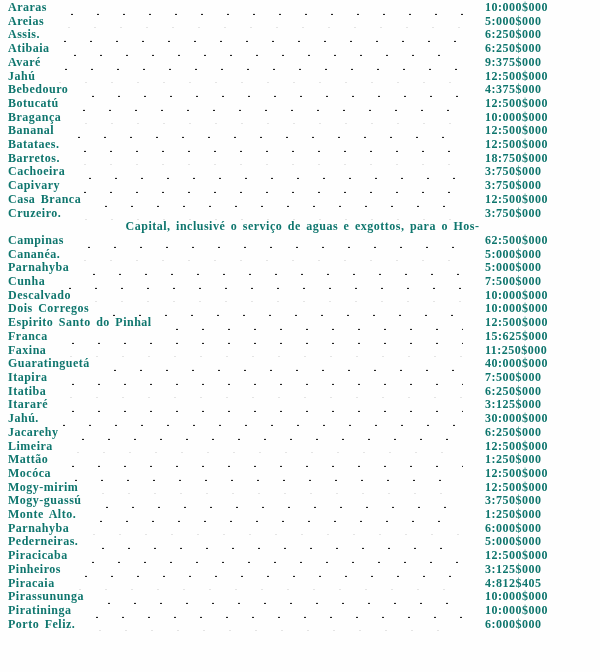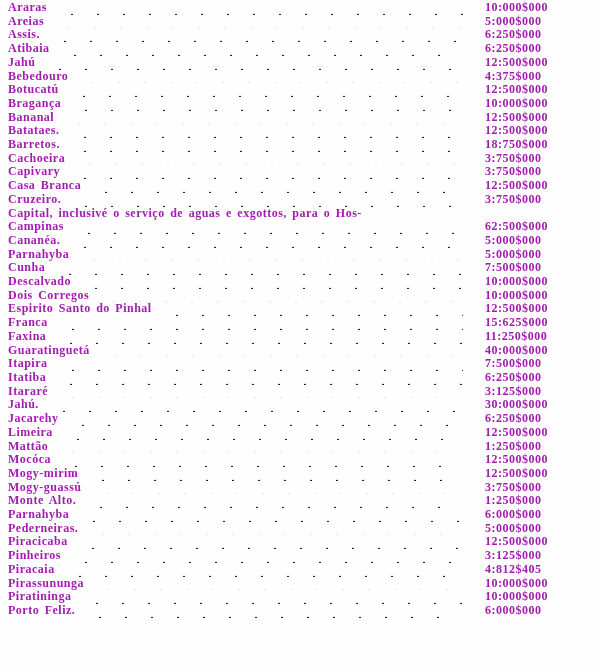--- a/index.html
+++ b/index.html
@@ -11,21 +11,21 @@
     background: #ffffff;
   }
   .page {
     box-sizing: border-box;
     width: 600px;
     height: 672px;
     padding: 1px 3px 0 8px;
     background: #fefefe;
     font-family: "Liberation Serif", "DejaVu Serif", serif;
     font-weight: 600;
-    color: #a21caf;
+    color: #0f766e;
     font-size: 12px;
     letter-spacing: 0.5px;
     word-spacing: 2px;
   }
   .row {
     display: flex;
     align-items: baseline;
     height: 13.71px;
     line-height: 13.71px;
     white-space: nowrap;
@@ -45,20 +45,21 @@
   }
   .value {
     flex: 0 0 112px;
     text-align: left;
   }
   .wrap-line1 {
     display: block;
     height: 13.71px;
     line-height: 13.71px;
     white-space: nowrap;
+    text-align: center;
   }
   .indent2 {
     padding-left: 32px;
   }
 </style>
 </head>
 <body>
 
 <div class="page">
   <div id="rows">
@@ -79,20 +80,25 @@
     <span class="leader"></span>
     <span class="value">6:250$000</span>
   </div>
 
   <div class="row">
     <span class="name">Atibaia</span>
     <span class="leader"></span>
     <span class="value">6:250$000</span>
   </div>
 
+  <div class="row">
+    <span class="name">Avaré</span>
+    <span class="leader"></span>
+    <span class="value">9:375$000</span>
+  </div>
 
   <div class="row">
     <span class="name">Jahú</span>
     <span class="leader"></span>
     <span class="value">12:500$000</span>
   </div>
 
   <div class="row">
     <span class="name">Bebedouro</span>
     <span class="leader"></span>

